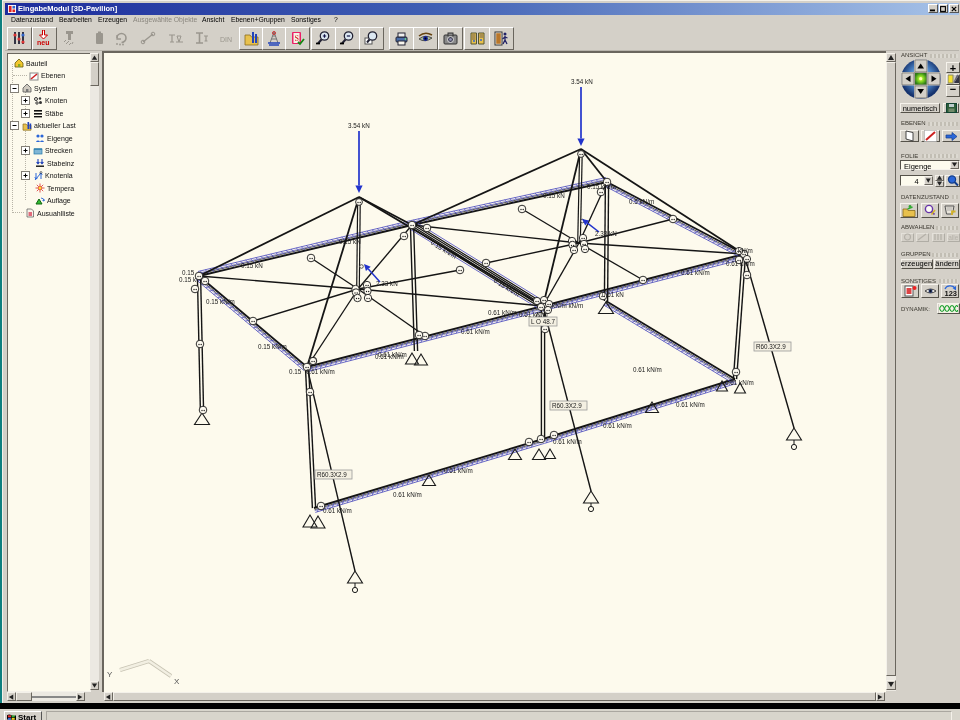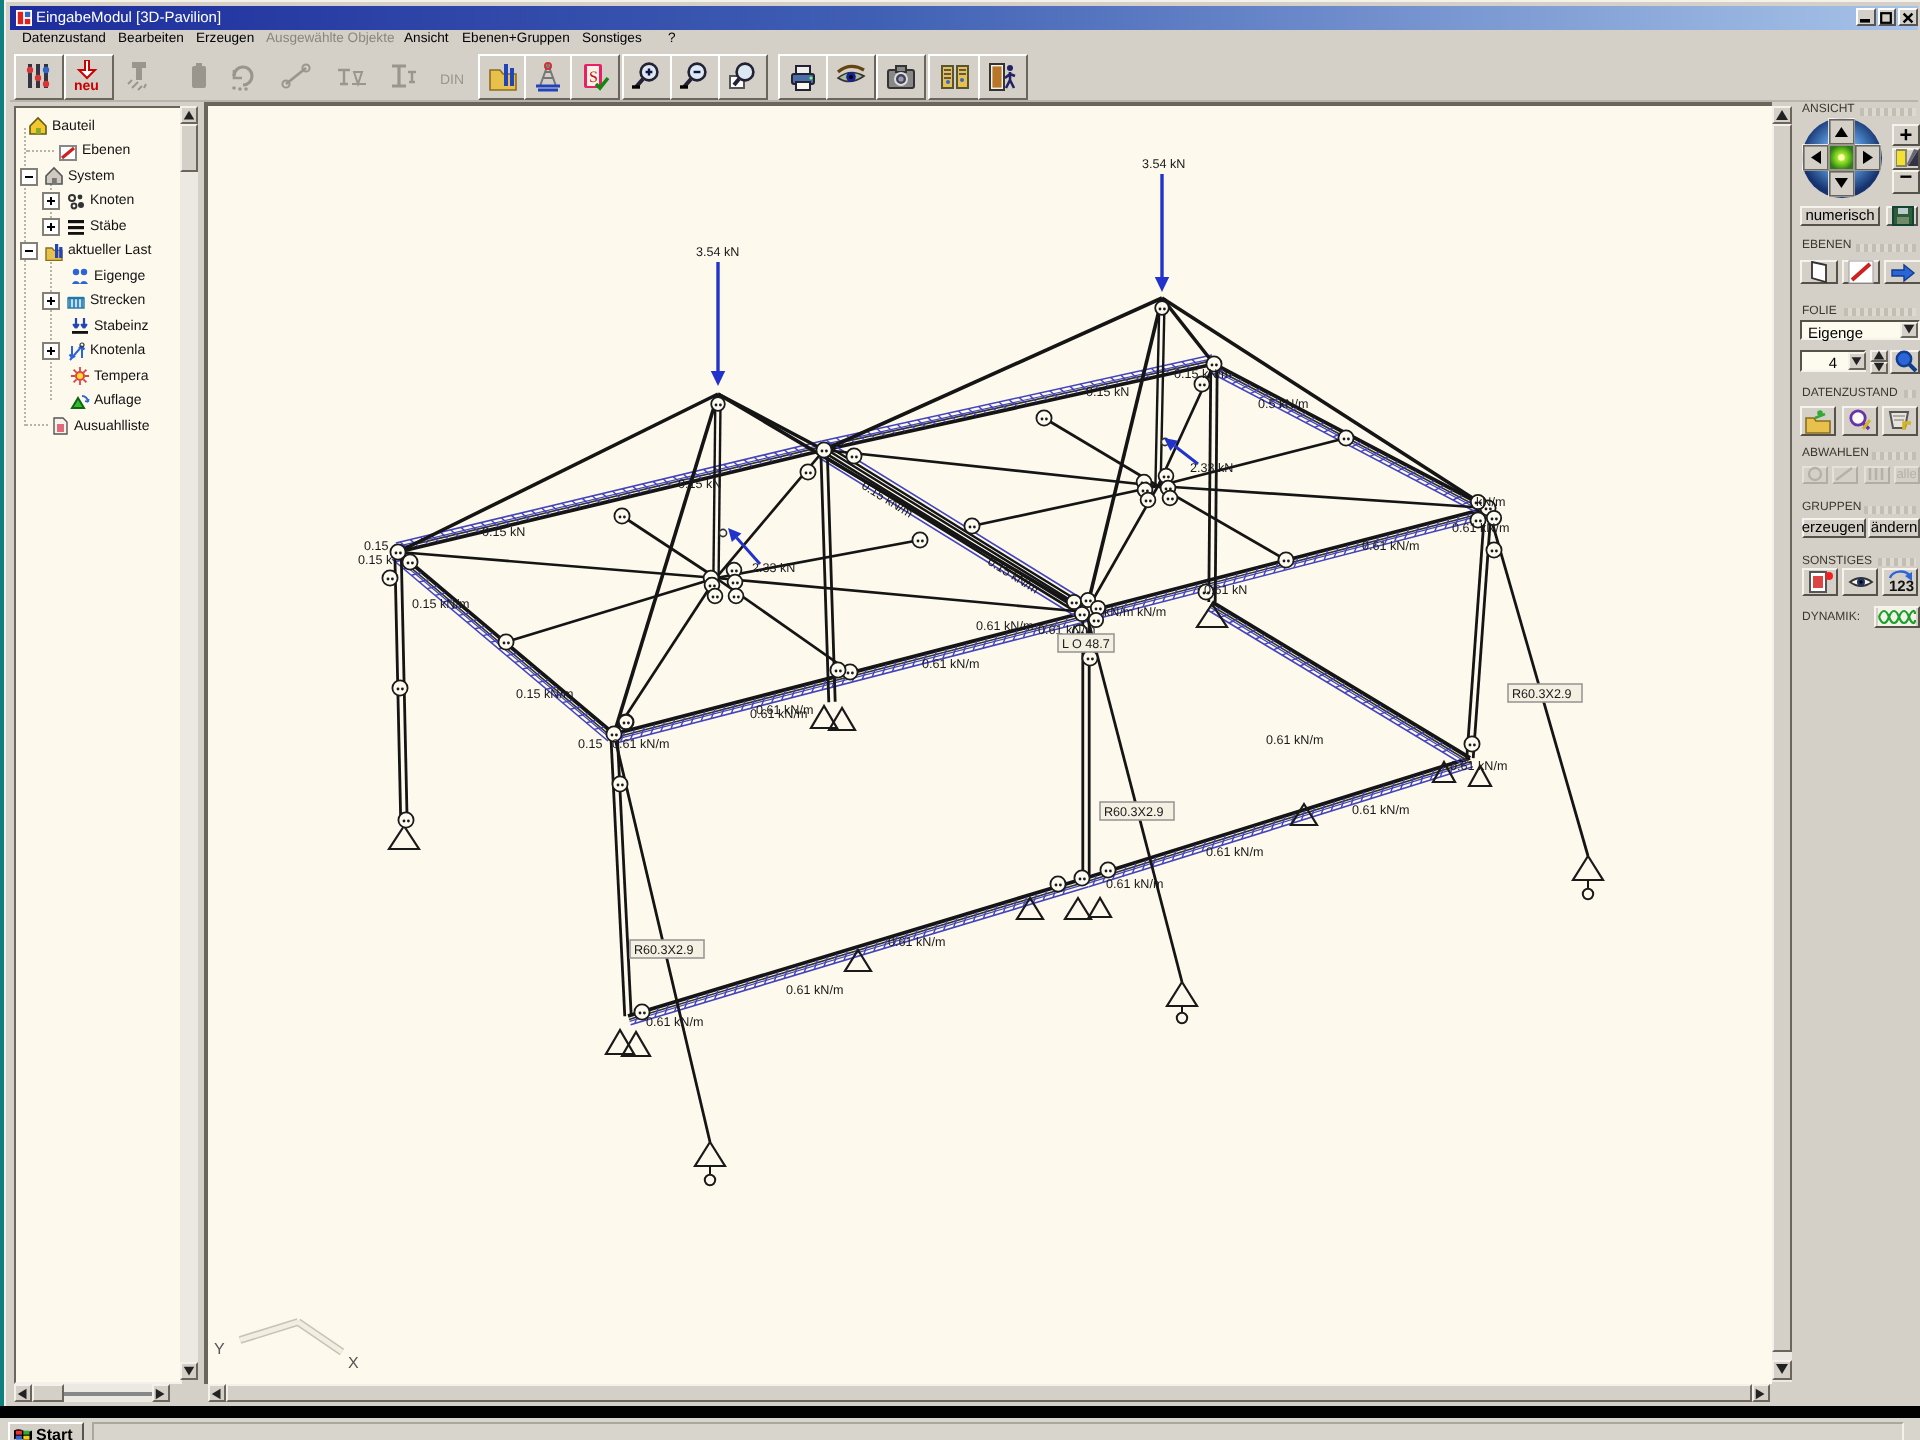--- a/index.html
+++ b/index.html
@@ -7,21 +7,21 @@
 </style></head><body>
 <div class="win">
 
 <div style="position:absolute;left:2px;top:2px;right:2px;height:11.5px;background:linear-gradient(to right,#1d2c9c,#3f5fb4 45%,#a7c3e8);display:flex;align-items:center;">
 <svg width="8" height="8" viewBox="0 0 9 9" style="margin-left:3px;">
         <rect width="9" height="9" fill="#fff"></rect>
         <rect x="1" y="1" width="3" height="7" fill="#d22"></rect>
         <rect x="5" y="1" width="3" height="3" fill="#36c"></rect>
         <rect x="5" y="5" width="3" height="3" fill="#d22"></rect>
       </svg>
-<span style="color:#fff;font-weight:normal;font-size:7.5px;margin-left:2px;">EingabeModul [3D-Pavilion]</span>
+<span style="color:#fff;font-weight:bold;font-size:7.5px;margin-left:2px;">EingabeModul [3D-Pavilion]</span>
 </div>
 
 <div style="position:absolute;left:925px;top:3px;width:33px;height:10px;display:flex;gap:1px;">
 <div style="width:9.5px;height:9px;background:#d4d0c8;border:1px solid;border-color:#fff #555 #555 #fff;box-sizing:border-box;display:flex;align-items:flex-end;justify-content:center;">
         <svg style="display:block" width="5" height="3" viewBox="0 0 5 3">
           <rect x="0" y="0.5" width="5" height="1.8" fill="#000"></rect>
         </svg>
       </div>
 <div style="width:9.5px;height:9px;background:#d4d0c8;border:1px solid;border-color:#fff #555 #555 #fff;box-sizing:border-box;display:flex;align-items:center;justify-content:center;">
         <svg style="display:block" width="6" height="6" viewBox="0 0 6 6">
@@ -1085,21 +1085,21 @@
     <div style="position:absolute;left:943px;top:72.5px;width:14px;height:11px;background:#d4d0c8;border:1px solid;border-color:#f6f3ec #55524a #55524a #f6f3ec;box-sizing:border-box;display:flex;align-items:center;justify-content:center;">
       <svg width="11" height="10" viewBox="0 0 11 10">
         <rect x="0" y="1" width="5" height="8" fill="#f5e030" stroke="#886"></rect>
         <polygon points="6,9 11,9 11,1" fill="#334"></polygon>
         <polygon points="6,9 11,1 9,0.5 5.5,8" fill="#667"></polygon>
       </svg>
     </div>
     <div style="position:absolute;left:943px;top:84px;width:14px;height:11.5px;background:#d4d0c8;border:1px solid;border-color:#f6f3ec #55524a #55524a #f6f3ec;box-sizing:border-box;display:flex;align-items:center;justify-content:center;">
       <span style="font-size:11px;font-weight:bold;margin-top:-3px;">−</span>
     </div>
-    <div style="position:absolute;left:897px;top:102px;width:40px;height:10px;background:#d4d0c8;border:1px solid;border-color:#f6f3ec #55524a #55524a #f6f3ec;box-sizing:border-box;display:flex;align-items:flex-end;justify-content:center;">
+    <div style="position:absolute;left:897px;top:102px;width:40px;height:10px;background:#d4d0c8;border:1px solid;border-color:#f6f3ec #55524a #55524a #f6f3ec;box-sizing:border-box;display:flex;align-items:center;justify-content:center;">
       <span style="font-size:7.5px;">numerisch</span>
     </div>
     <div style="position:absolute;left:940px;top:102px;width:16px;height:10px;background:#d4d0c8;border:1px solid;border-color:#f6f3ec #55524a #55524a #f6f3ec;box-sizing:border-box;display:flex;align-items:center;justify-content:center;">
       <svg width="11" height="10" viewBox="0 0 11 10">
         <rect x="0.5" y="0.5" width="10" height="9" fill="#2c5c38" stroke="#143"></rect>
         <rect x="3" y="1" width="5" height="3" fill="#bcc"></rect>
         <rect x="2.5" y="5.5" width="6" height="3.5" fill="#708a6a"></rect>
       </svg>
     </div>
     <div style="position:absolute;left:898px;top:119px;font-size:6px;color:#3a372f;white-space:nowrap;">EBENEN</div>

